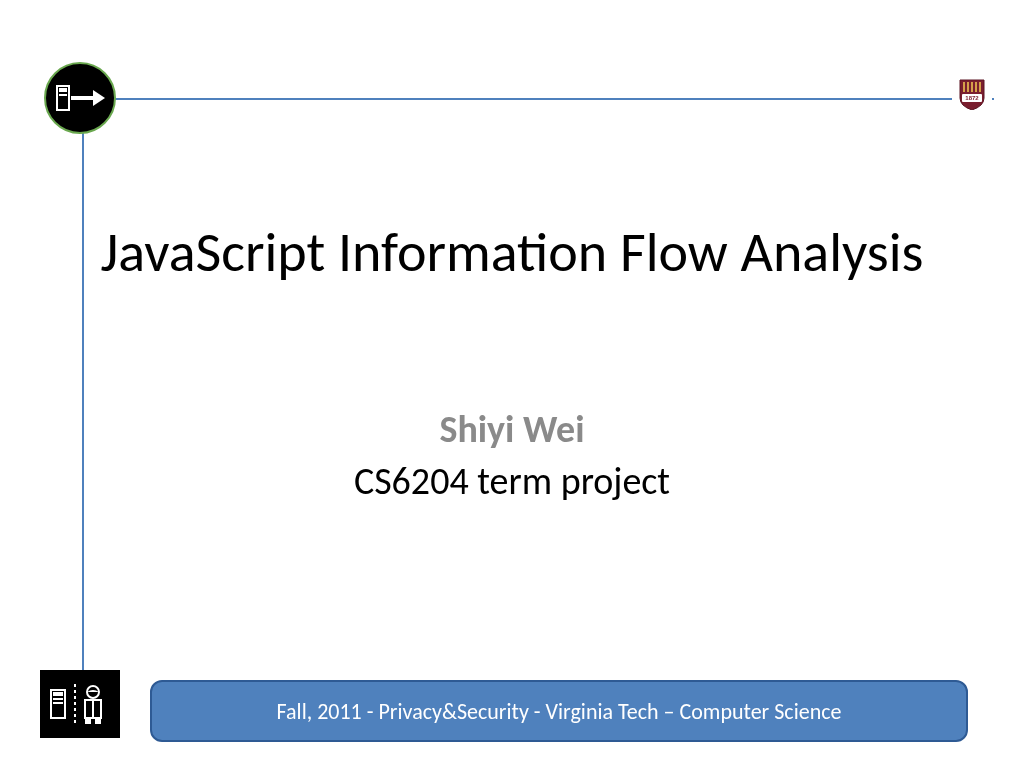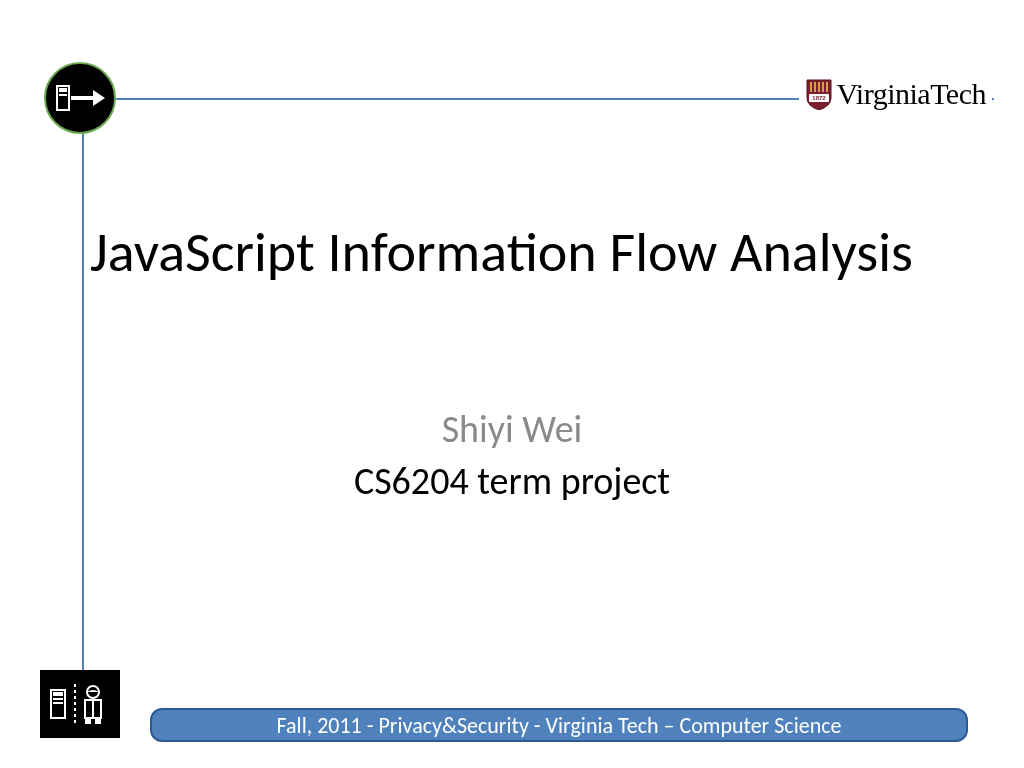--- a/index.html
+++ b/index.html
@@ -86,59 +86,59 @@
     letter-spacing: -0.5px;
     line-height: 1;
   }
 
   
   .title {
     position: absolute;
     top: 217px;
     left: 0;
     right: 0;
-    text-align: left;
+    text-align: center;
     font-size: 56px;
     color: #000;
     font-weight: 400;
     line-height: 1.25;
     padding: 0 90px;
   }
 
   
   .author {
     position: absolute;
     top: 406px;
     left: 0;
     right: 0;
     text-align: center;
     font-size: 38px;
     color: #8a8a8a;
-    font-weight: 400;
+    font-weight: 700;
   }
 
   
   .course {
     position: absolute;
     top: 458px;
     left: 0;
     right: 0;
     text-align: center;
     font-size: 38px;
     color: #000000;
     font-weight: 400;
   }
 
   
   .footer-bar {
     position: absolute;
     bottom: 26px;
     left: 150px;
     right: 56px;
-    height: 34px;
+    height: 62px;
     background: #4f81bd;
     border: 2px solid #2e5a94;
     border-radius: 12px;
     display: flex;
     align-items: center;
     justify-content: center;
     color: #fff;
     font-size: 22px;
     font-weight: 400;
   }
@@ -184,21 +184,20 @@
       <path d="M 2 2 L 26 2 L 26 20 Q 26 28 14 32 Q 2 28 2 20 Z" fill="#7a1e2e" stroke="#5a1522" stroke-width="1"></path>
       <rect x="5" y="4" width="2" height="10" fill="#d4a04a"></rect>
       <rect x="9" y="4" width="2" height="10" fill="#d4a04a"></rect>
       <rect x="13" y="4" width="2" height="10" fill="#d4a04a"></rect>
       <rect x="17" y="4" width="2" height="10" fill="#d4a04a"></rect>
       <rect x="21" y="4" width="2" height="10" fill="#d4a04a"></rect>
       <rect x="4" y="16" width="20" height="8" fill="#fff" rx="1"></rect>
       <text x="14" y="22" text-anchor="middle" font-family="Arial" font-size="6" fill="#7a1e2e" font-weight="bold">1872</text>
     </svg>
   </span>
-  <span class="vt-text">VirginiaTech</span>
 </div>
 
 <div class="title">JavaScript Information Flow Analysis</div>
 
 <div class="author">Shiyi Wei</div>
 
 <div class="course">CS6204 term project</div>
 
 <div class="footer-bar">
   <span>Fall, 2011  - Privacy&amp;Security  - Virginia Tech – Computer Science</span>

